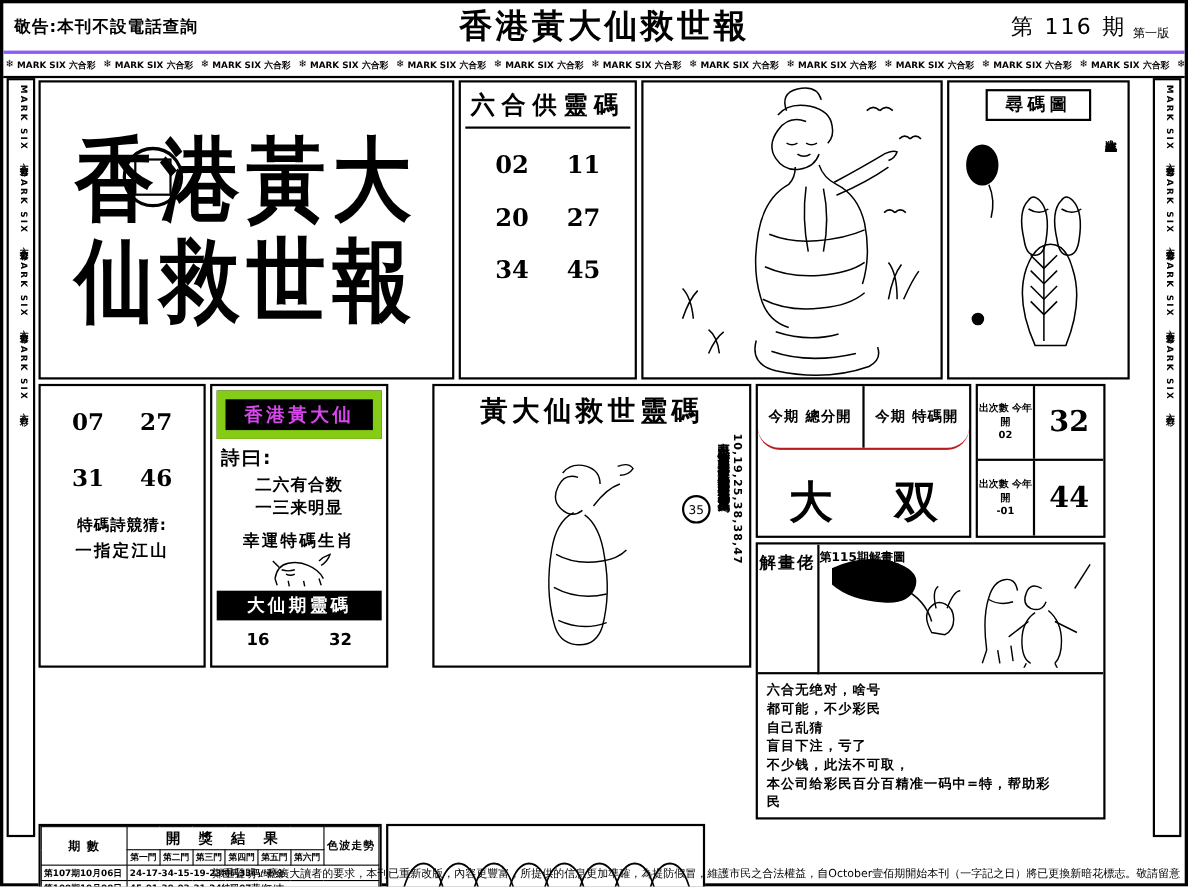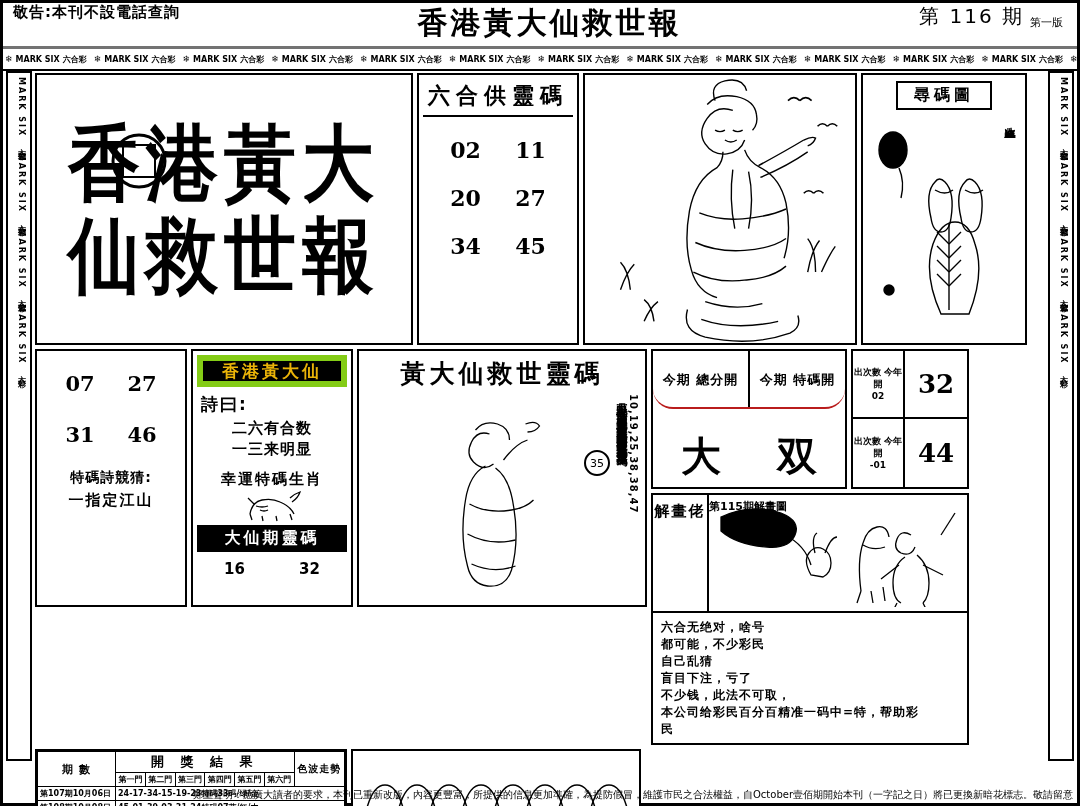--- a/index.html
+++ b/index.html
@@ -14,22 +14,23 @@
   .page {
     position: relative;
     width: 1080px;
     height: 806px;
     background: #fff;
     border: 3px solid #000;
   }
   
   .masthead {
     display: flex;
+    align-items: center;
     height: 46px;
-    border-bottom: 3px solid #737373;
+    border-bottom: 3px solid #8b5cf6;
     padding: 0 10px;
   }
   .mh-left {
     font-size: 15px;
     font-weight: bold;
     font-family: "DejaVu Sans", sans-serif;
     white-space: nowrap;
     letter-spacing: 1px;
   }
   .mh-center {
@@ -196,44 +197,44 @@
     font-weight: bold;
     text-align: center;
     font-family: "DejaVu Serif", serif;
   }
   .sp-foot { text-align: center; margin-top: 14px; }
   .sp-foot .l1 { font-size: 14px; font-weight: bold; letter-spacing: 1px; }
   .sp-foot .l2 { font-size: 15px; font-weight: bold; letter-spacing: 2px; margin-top: 4px; }
 
   .poem-block { width: 162px; height: 258px; padding: 4px; }
   .poem-banner {
-    height: 32px;
-    border: 6px solid #84cc16;
+    height: 44px;
+    border: 8px solid #84cc16;
     display: flex;
     align-items: center;
     justify-content: center;
     font-size: 17px;
     font-weight: bold;
     letter-spacing: 3px;
     background: #000;
-    color: #eab308;
+    color: #d946ef;
     font-family: "DejaVu Serif", serif;
   }
   .poem-label { font-size: 17px; font-weight: bold; margin: 6px 0 2px 4px; letter-spacing: 2px;}
   .poem-lines { text-align: center; font-size: 15px; font-weight: bold; line-height: 21px; letter-spacing: 1px;}
   .poem-sub { text-align: center; font-size: 15px; font-weight: bold; margin-top: 10px; letter-spacing: 2px;}
   .zodiac-row { display:flex; align-items:center; justify-content:center; height: 34px; }
   .poem-bar {
     background: #000; color: #fff; text-align: center;
     font-size: 16px; font-weight: bold; letter-spacing: 3px;
     padding: 3px 0; margin-top: 2px;
   }
   .poem-nums { display:flex; justify-content: space-around; font-size: 15px; font-weight: bold; margin-top: 8px;}
 
-  .center-poem-block { width: 290px; height: 258px; padding: 6px; }
+  .center-poem-block { width: 290px; height: 258px; padding: 6px; margin-left: 36px; }
   .cp-title {
     text-align: center; font-size: 25px; font-weight: bold; letter-spacing: 4px;
     font-family: "DejaVu Serif", serif;
   }
   .cp-body { display: flex; height: 196px; margin-top: 4px; }
   .cp-vert {
     writing-mode: vertical-rl;
     font-size: 11px;
     line-height: 14px;
     letter-spacing: 1px;

